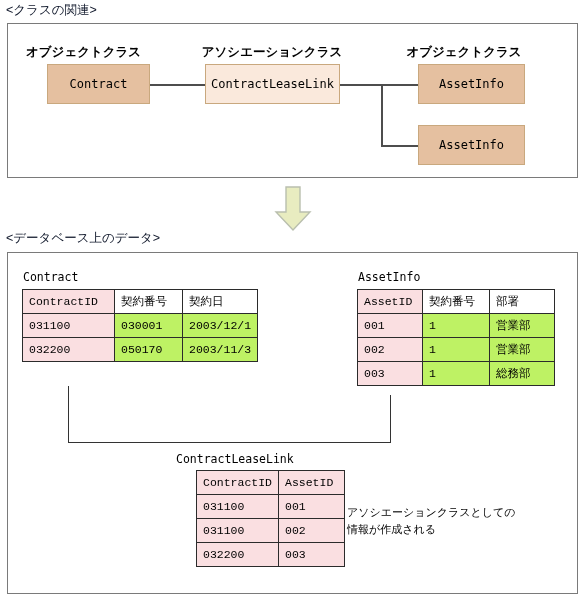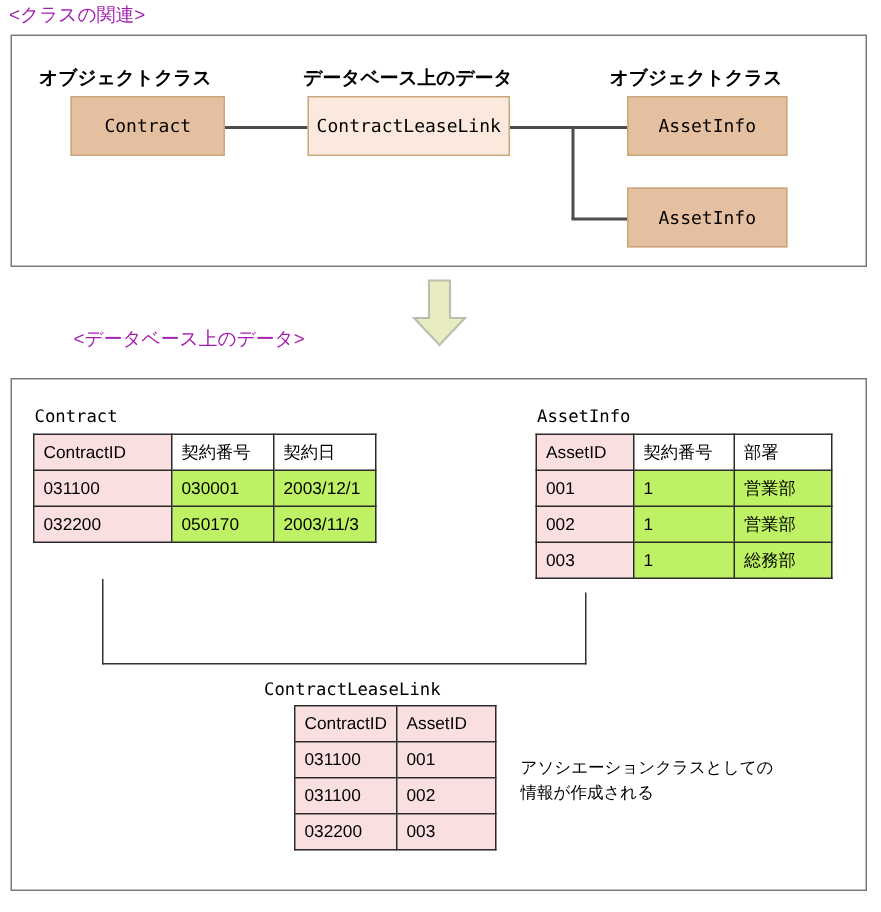--- a/index.html
+++ b/index.html
@@ -16,21 +16,21 @@
     overflow: hidden;
   }
   .abs { position: absolute; }
 
   
   .caption {
     font-size: 12.5px;
     line-height: 14px;
     letter-spacing: 0px;
     white-space: nowrap;
-    color: #a21caf;
+    color: #0f172a;
   }
 
   
   .frame {
     border: 1px solid #7a7a7a;
     background: #ffffff;
     box-sizing: border-box;
   }
 
   
@@ -84,21 +84,21 @@
     padding: 0 6px;
     font-size: 11.5px;
     font-weight: normal;
     text-align: left;
     white-space: nowrap;
     box-sizing: border-box;
     background: #bef264;
   }
   table.dt th { background: #ffffff; }
   .mono {
-    font-family: Liberation Sans, sans-serif;
+    font-family: Liberation Mono, monospace;
     font-size: 11.5px;
   }
   .pink { background: #fadfe1 !important; }
   .center { text-align: center; }
 
   
   .note {
     font-size: 11px;
     line-height: 17px;
     white-space: pre-line;
@@ -106,21 +106,21 @@
 </style>
 </head>
 <body>
 
 <div class="abs caption" style="left:6px; top:3px;">&lt;クラスの関連&gt;</div>
 
 <div class="abs frame" style="left:7px; top:23px; width:571px; height:155px;"></div>
 
 <div class="abs classlabel" style="left:26px; top:45px; width:110px;">オブジェクトクラス</div>
 
-<div class="abs classlabel" style="left:192px; top:45px; width:160px;">データベース上のデータ</div>
+<div class="abs classlabel" style="left:192px; top:45px; width:160px;">アソシエーションクラス</div>
 
 <div class="abs classlabel" style="left:404px; top:45px; width:120px;">オブジェクトクラス</div>
 
 <div class="abs hline" style="left:149px; top:84px; width:57px;"></div>
 
 <div class="abs hline" style="left:339px; top:84px; width:43px;"></div>
 <div class="abs vline" style="left:381px; top:84px; height:62px;"></div>
 <div class="abs hline" style="left:381px; top:84px; width:37px;"></div>
 <div class="abs hline" style="left:381px; top:145px; width:37px;"></div>
 
@@ -139,21 +139,21 @@
 <div class="abs classbox dark" style="left:418px; top:125px; width:107px; height:40px;">
   <span>AssetInfo</span>
 </div>
 
 <div class="abs arrow-wrap" style="left:274px; top:186px;">
   <svg width="38" height="46" viewBox="0 0 38 46">
     <polygon points="12,1 26,1 26,26 36,26 19,44 2,26 12,26" fill="#e8ecc0" stroke="#b9bfae" stroke-width="1.4" stroke-linejoin="miter"></polygon>
   </svg>
 </div>
 
-<div class="abs caption" style="left:6px; top:219px;margin-left:43px;">&lt;データベース上のデータ&gt;</div>
+<div class="abs caption" style="left:6px; top:231px;">&lt;データベース上のデータ&gt;</div>
 
 <div class="abs frame" style="left:7px; top:252px; width:571px; height:342px;"></div>
 
 <div class="abs tbl-name" style="left:23px; top:271px;">Contract</div>
 
 <table class="abs dt" style="left:22px; top:289px;">
   <colgroup>
       <col style="width:92px">
       <col style="width:68px">
       <col style="width:68px">

